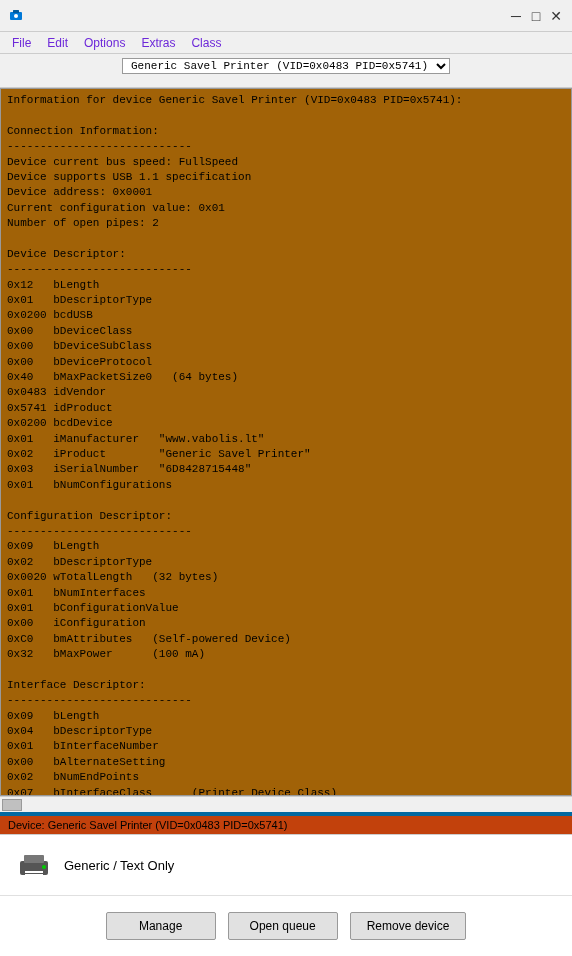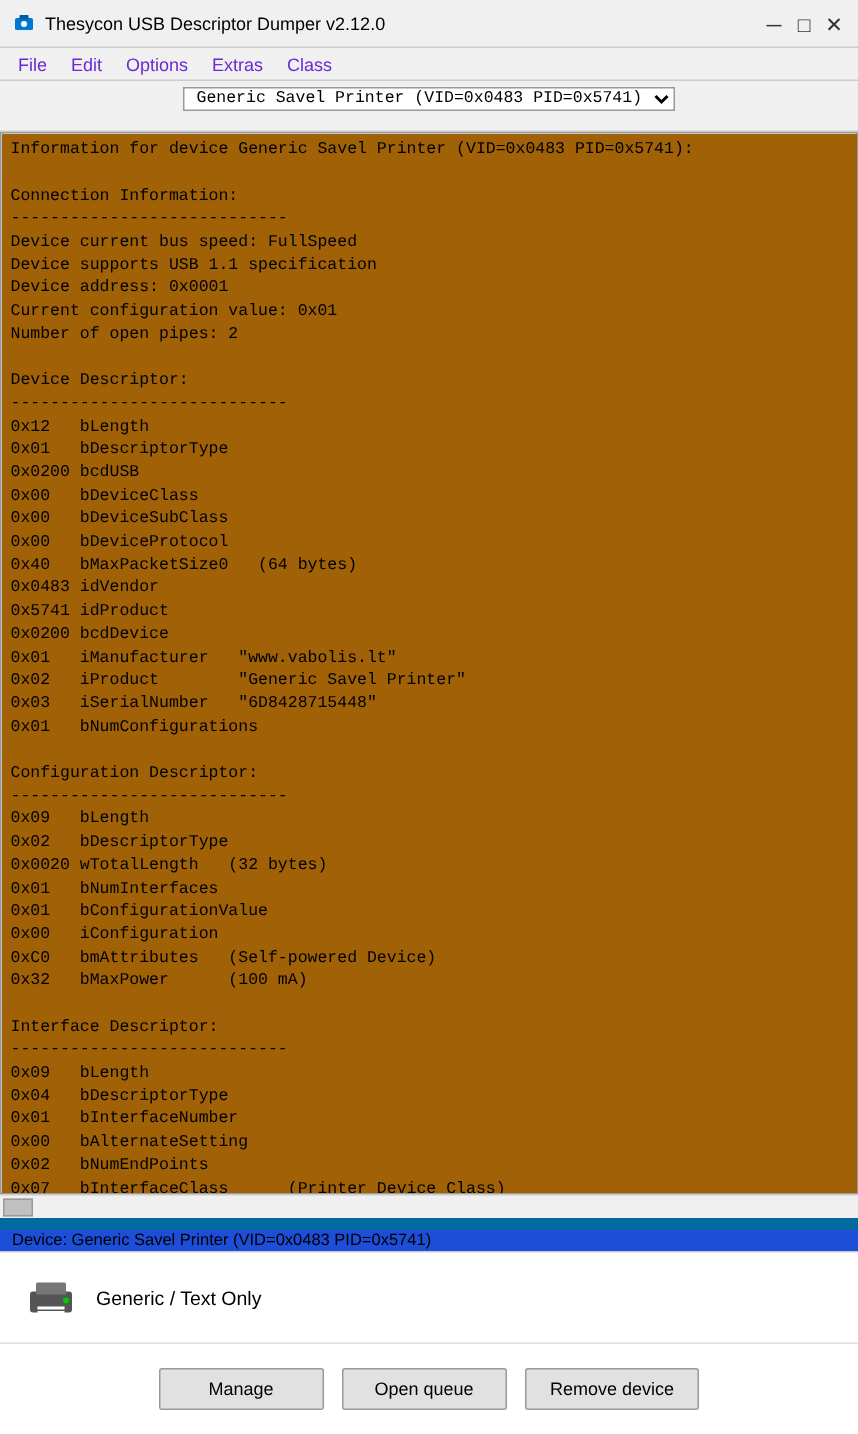--- a/index.html
+++ b/index.html
@@ -131,22 +131,22 @@
     .scroll-thumb {
       width: 20px;
       height: 12px;
       background: #c0c0c0;
       border: 1px solid #999;
       margin-left: 2px;
     }
 
     
     .status-bar {
-      background: #1d4ed8;
-      border-top: 8px solid #0369a1;
+      background: #c2410c;
+      border-top: 4px solid #0369a1;
       padding: 3px 8px;
       font-size: 11px;
       color: #000;
       height: 22px;
       display: flex;
       align-items: center;
       text-align: center;
     }
 
     
@@ -195,21 +195,20 @@
 </head>
 <body>
 
 <div class="title-bar">
   <div class="title-bar-left">
     <svg class="title-bar-icon" viewBox="0 0 16 16">
       <rect x="2" y="4" width="12" height="8" rx="1" fill="#0078d7"></rect>
       <rect x="5" y="2" width="6" height="3" rx="0.5" fill="#005a9e"></rect>
       <circle cx="8" cy="8" r="2" fill="white"></circle>
     </svg>
-    <span class="title-bar-title">Thesycon USB Descriptor Dumper v2.12.0</span>
   </div>
   <div class="title-bar-controls">
     <button class="title-bar-btn">─</button>
     <button class="title-bar-btn">□</button>
     <button class="title-bar-btn">✕</button>
   </div>
 </div>
 
 <div class="menu-bar">
   <span class="menu-item">File</span>

